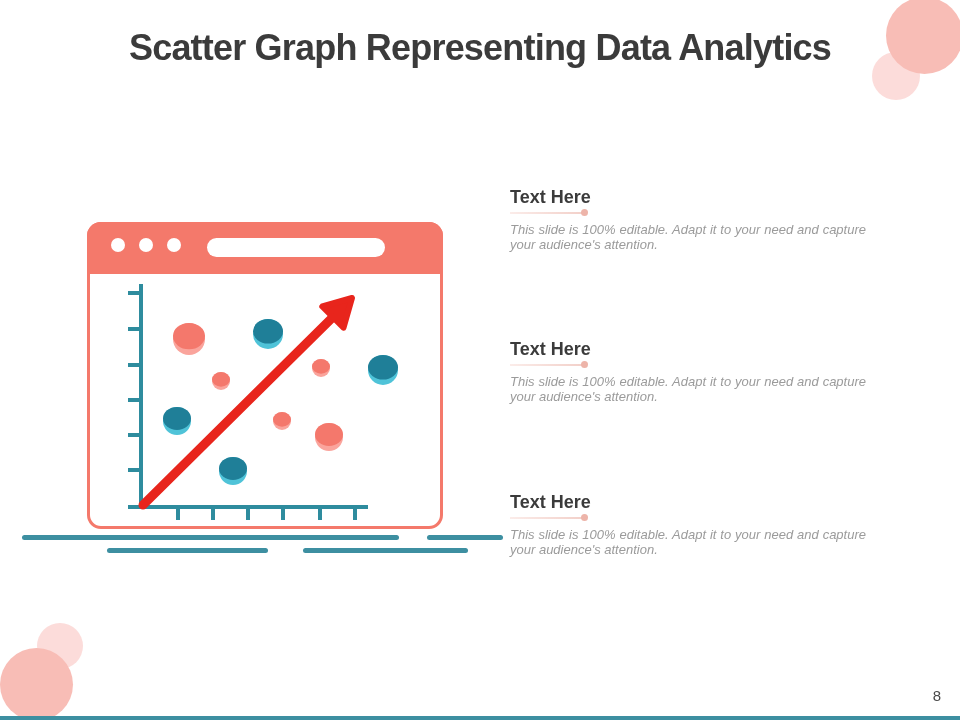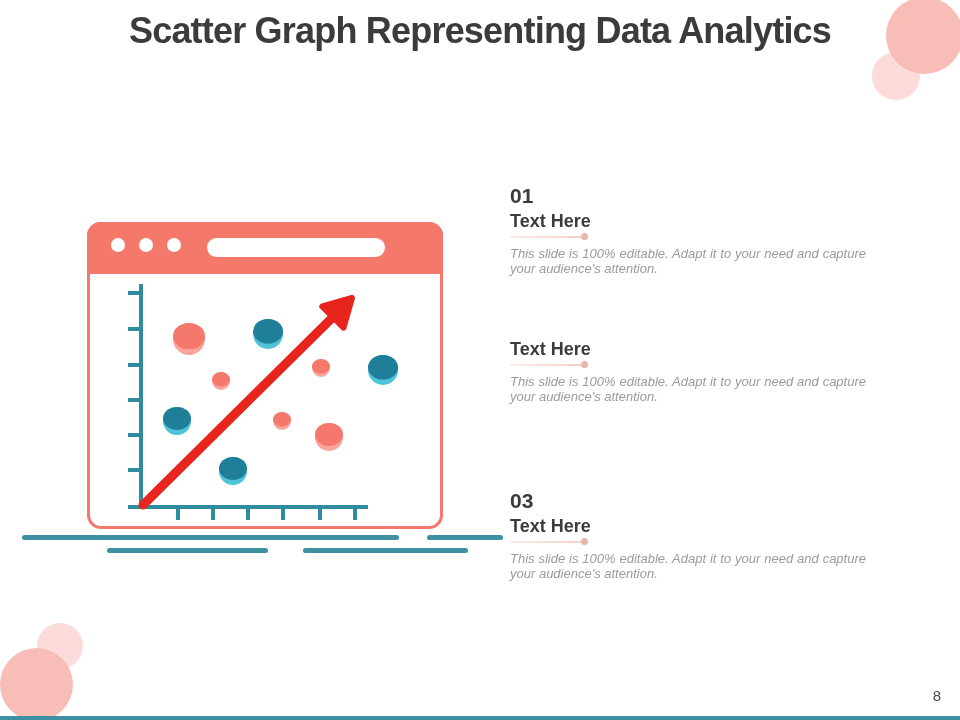--- a/index.html
+++ b/index.html
@@ -8,21 +8,21 @@
     --c-pink:#F8BDB6; --c-pink_light:#FCDCDA; --c-ink:#3B3B3B; --c-gray:#9B9B9B;
     --c-divider:#F2CFC8; --c-divider_dot:#EDB4A9; --c-page:#4A4A4A;
   }
   *{box-sizing:border-box;}
   html,body{margin:0;padding:0;}
   body{
     width:960px;height:720px;position:relative;overflow:hidden;background:#fff;
     font-family:"Liberation Sans",sans-serif;
   }
   .slide-title{
-    position:absolute;top:10px;left:0;width:960px;text-align:center;
+    position:absolute;top:27px;left:0;width:960px;text-align:center;
     font-size:36px;font-weight:bold;color:var(--c-ink);letter-spacing:-0.8px;
   }
   .circle{position:absolute;border-radius:50%;}
   .deco-tr-light{left:872px;top:52px;width:48px;height:48px;background:var(--c-pink_light);}
   .deco-tr-big{left:886px;top:-3px;width:77px;height:77px;background:var(--c-pink);}
   .deco-bl-light{left:37px;top:623px;width:46px;height:46px;background:var(--c-pink_light);}
   .deco-bl-big{left:0px;top:648px;width:73px;height:73px;background:var(--c-pink);}
 
   .browser{
     position:absolute;left:87px;top:222px;width:356px;height:307px;
@@ -107,38 +107,36 @@
 </div>
 
 <div class="deco-lines">
     <div style="left: 22px; top: 535px; width: 377px;"></div>
     <div style="left: 427px; top: 535px; width: 76px;"></div>
     <div style="left: 107px; top: 548px; width: 161px;"></div>
     <div style="left: 303px; top: 548px; width: 165px;"></div>
   </div>
 
 <div class="section" style="top:184px">
-  <div class="sec-number">01</div>
   <div class="sec-heading">Text Here</div>
   <div class="sec-divider">
     <div class="divider-dot"></div>
   </div>
   <div class="sec-body">This slide is 100% editable. Adapt it to your need and capture your audience's attention.</div>
 </div>
 
 <div class="section" style="top:336px">
   <div class="sec-heading">Text Here</div>
   <div class="sec-divider">
     <div class="divider-dot"></div>
   </div>
   <div class="sec-body">This slide is 100% editable. Adapt it to your need and capture your audience's attention.</div>
 </div>
 
 <div class="section" style="top:489px">
-  <div class="sec-number">03</div>
   <div class="sec-heading">Text Here</div>
   <div class="sec-divider">
     <div class="divider-dot"></div>
   </div>
   <div class="sec-body">This slide is 100% editable. Adapt it to your need and capture your audience's attention.</div>
 </div>
 
 <div class="page-number">8</div>
 <div class="bottom-bar"></div>
 

